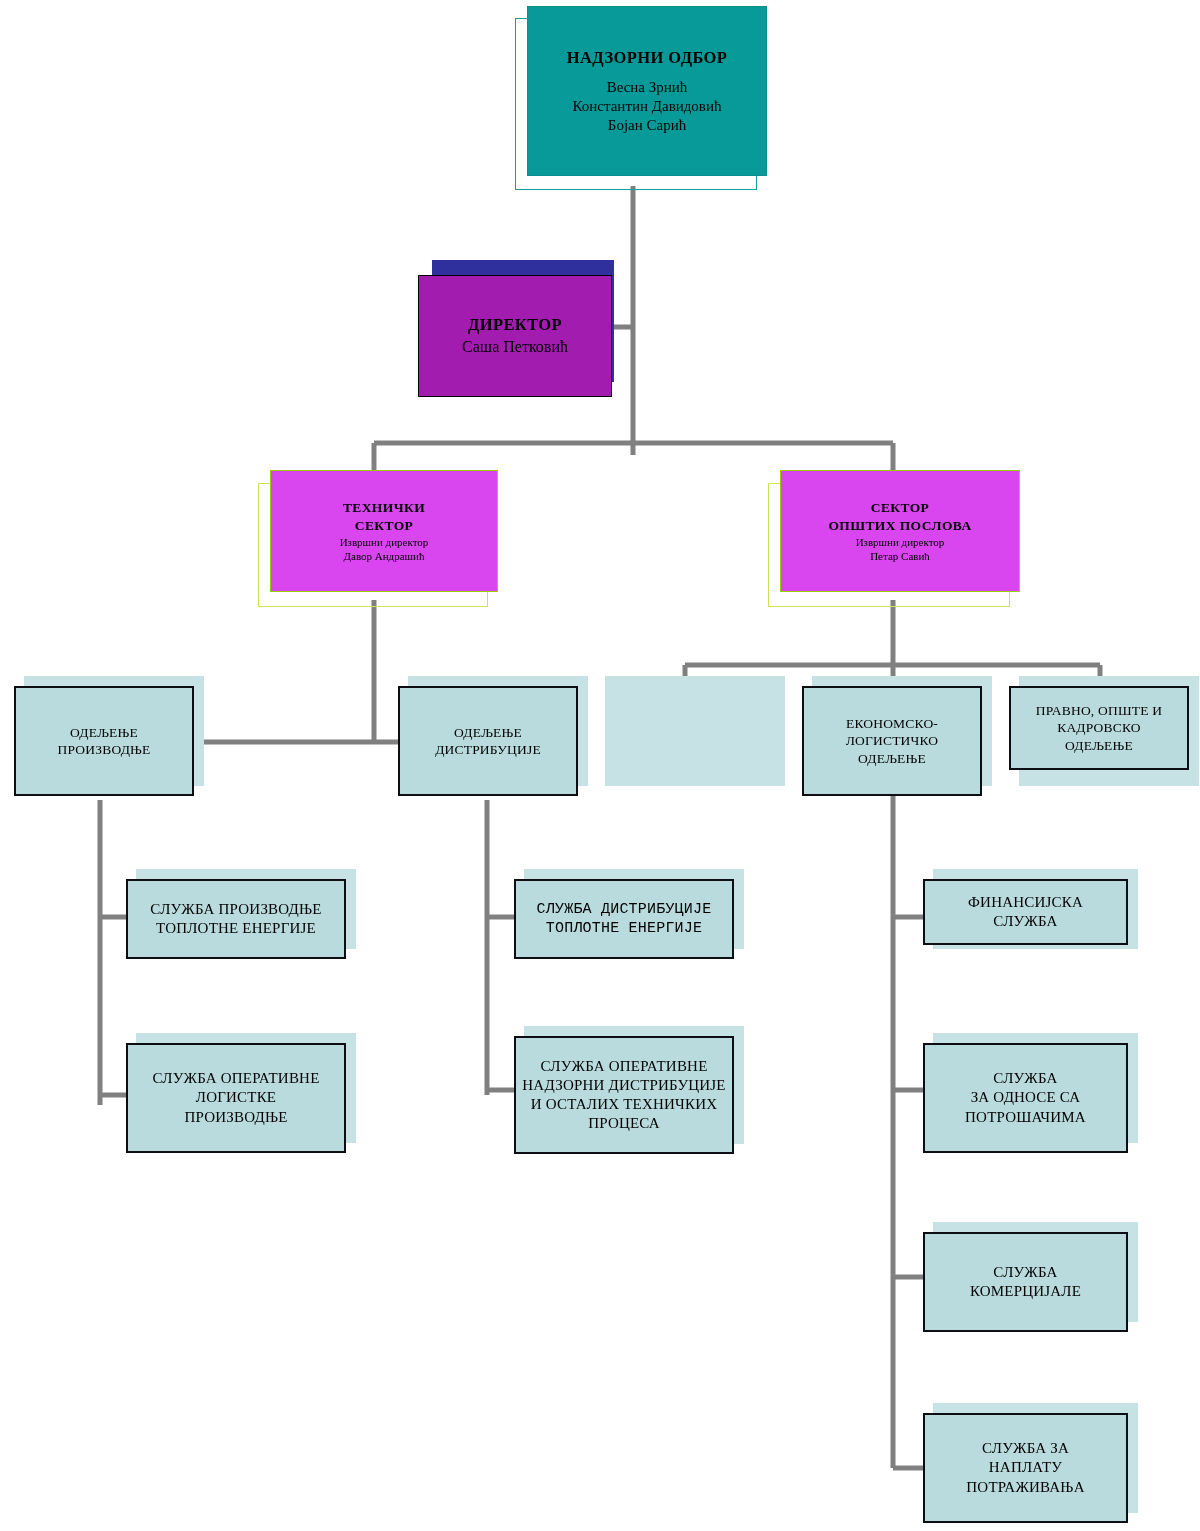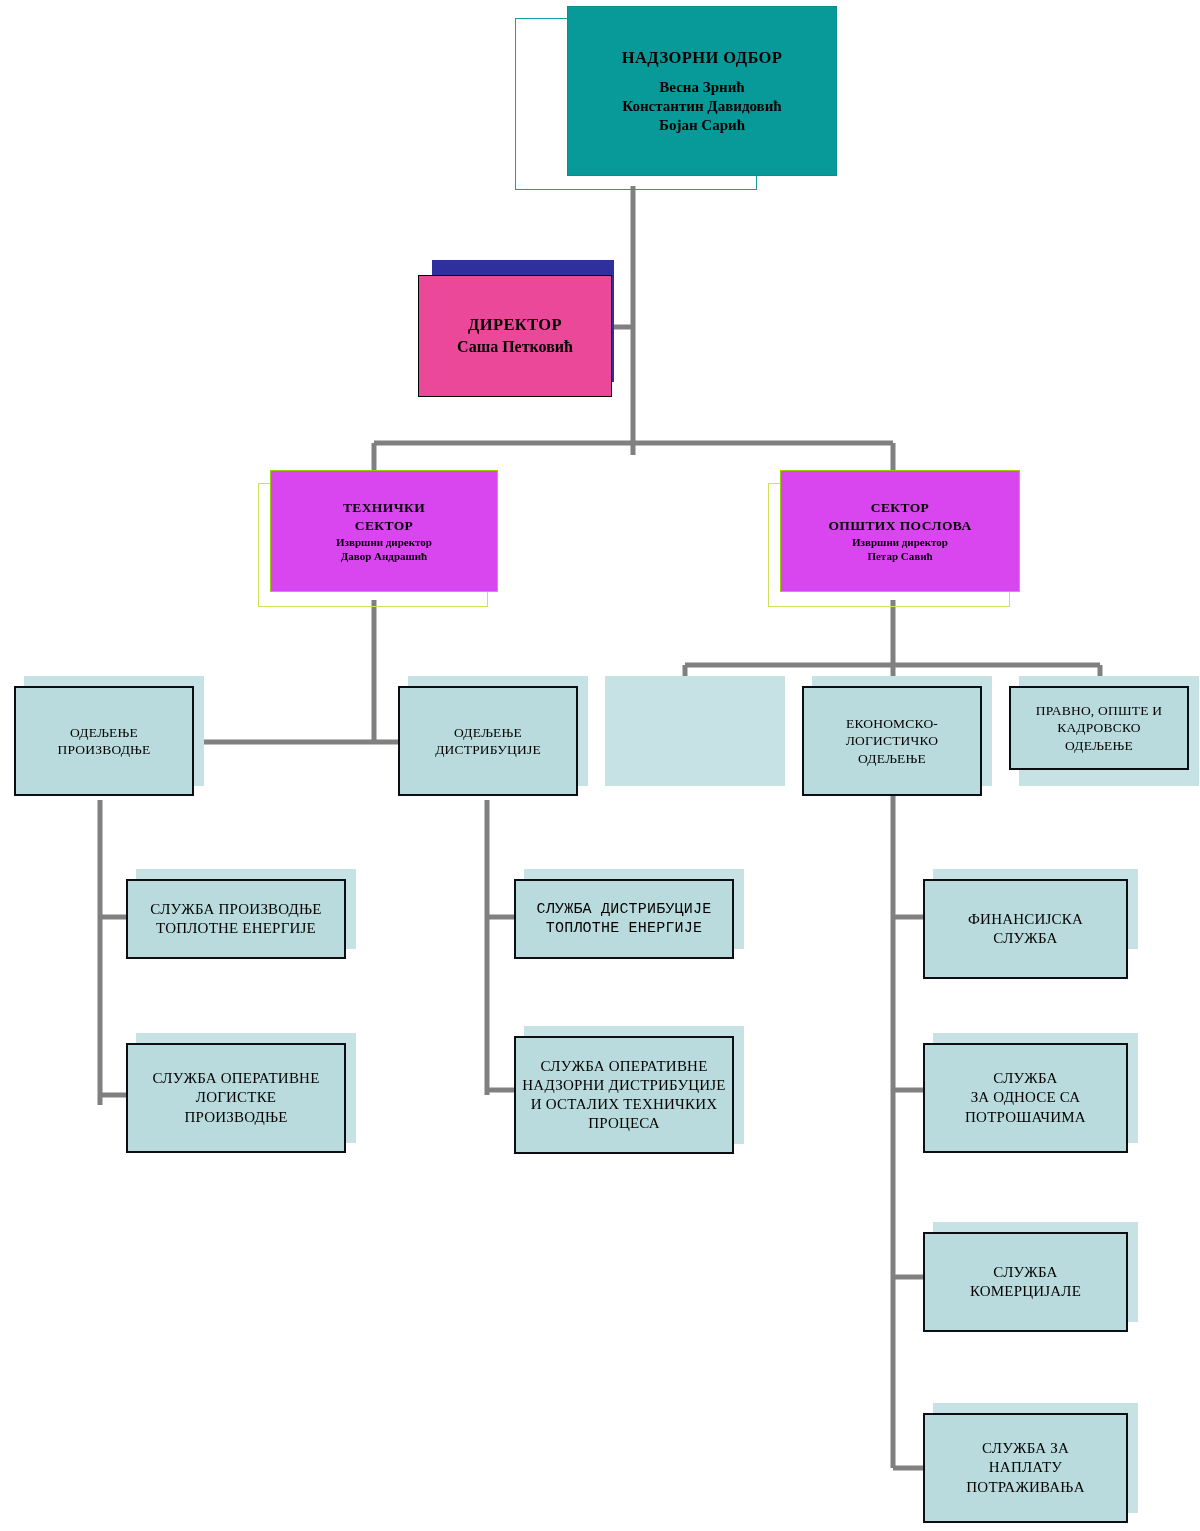--- a/index.html
+++ b/index.html
@@ -33,40 +33,40 @@
     flex-direction: column;
     align-items: center;
     justify-content: center;
     text-align: center;
     line-height: 1.28;
   }
   .node .ttl {
     font-weight: bold;
     letter-spacing: 0.4px;
   }
-  .node .sub { font-weight: bold; }
+  .node .sub { font-weight: normal; }
 
   
   .n-board {
     background: #089a99;
     border: 1px solid #0a8f8e;
     font-size: 15px;
     z-index: 4;
   }
   .n-board .ttl { font-size: 16.5px; margin-bottom: 10px; }
   .outline-teal {
     position: absolute;
     border: 1.4px solid #15a0a0;
     background: transparent;
     z-index: 2;
   }
 
   
   .n-director {
-    background: #ec4899;
+    background: #a21caf;
     border: 1.5px solid #000000;
     font-size: 16px;
     z-index: 4;
   }
   .n-director .ttl { font-size: 16.5px; margin-bottom: 2px; }
   .shadow-blue {
     position: absolute;
     background: #2f2f9e;
     z-index: 2;
   }
@@ -137,21 +137,21 @@
 
       <path d="M 893,795 L 893,1468"></path>
       <path d="M 893,917 L 925,917"></path>
       <path d="M 893,1090 L 925,1090"></path>
       <path d="M 893,1277 L 925,1277"></path>
       <path d="M 893,1468 L 925,1468"></path>
     </g>
   </svg>
 
   <div class="outline-teal" style="left:515px; top:18px; width:240px; height:170px;"></div>
-  <div class="node n-board" style="left:527px; top:6px; width:270px; height:170px;margin-left:40px;">
+  <div class="node n-board" style="left:527px; top:6px; width:240px; height:170px;">
     <div class="ttl">НАДЗОРНИ ОДБОР</div>
     <div class="sub">Весна Зрнић</div>
     <div class="sub">Константин Давидовић</div>
     <div class="sub">Бојан   Сарић</div>
   </div>
 
   <div class="shadow-blue" style="left:432px; top:260px; width:182px; height:122px;"></div>
   <div class="node n-director" style="left:418px; top:275px; width:194px; height:122px;">
     <div class="ttl">ДИРЕКТОР</div>
     <div class="sub">Саша Петковић</div>
@@ -222,21 +222,21 @@
 
   <div class="shadow-pale" style="left:524px; top:1026px; width:220px; height:118px;"></div>
   <div class="node n-service" style="left:514px; top:1036px; width:220px; height:118px;">
     <div>СЛУЖБА ОПЕРАТИВНЕ</div>
     <div>НАДЗОРНИ ДИСТРИБУЦИЈЕ</div>
     <div>И ОСТАЛИХ ТЕХНИЧКИХ</div>
     <div>ПРОЦЕСА</div>
   </div>
 
   <div class="shadow-pale" style="left:933px; top:869px; width:205px; height:80px;"></div>
-  <div class="node n-service" style="left:923px; top:879px; width:205px; height:100px;">
+  <div class="node n-service" style="left:923px; top:879px; width:205px; height:66px;">
     <div>ФИНАНСИЈСКА</div>
     <div>СЛУЖБА</div>
   </div>
 
   <div class="shadow-pale" style="left:933px; top:1033px; width:205px; height:110px;"></div>
   <div class="node n-service" style="left:923px; top:1043px; width:205px; height:110px;">
     <div>СЛУЖБА</div>
     <div>ЗА ОДНОСЕ СА</div>
     <div>ПОТРОШАЧИМА</div>
   </div>

